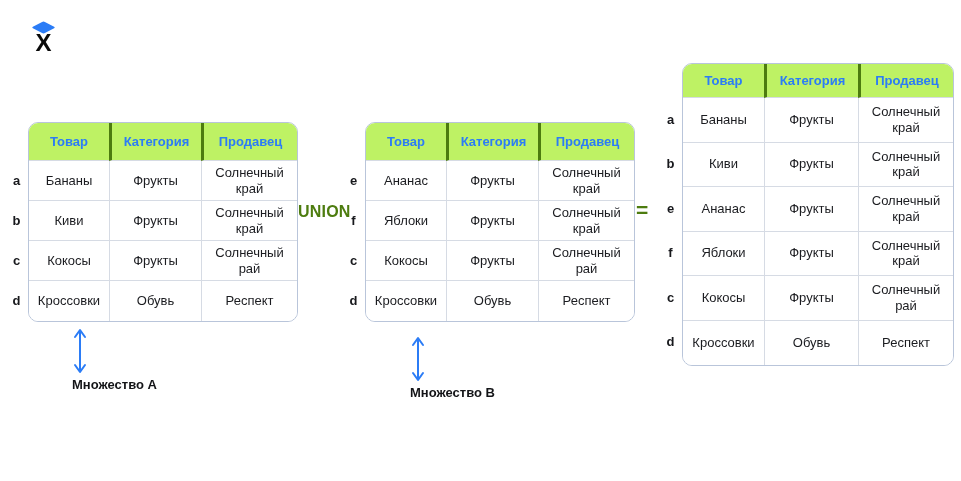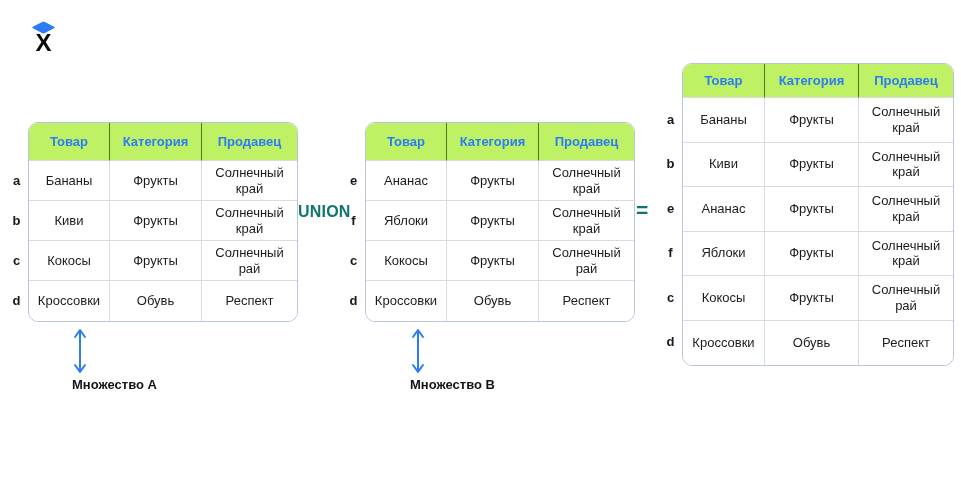--- a/index.html
+++ b/index.html
@@ -40,33 +40,33 @@
   .thead { display:grid; background:#bef264; }
   .tbody { display:grid; background:#ffffff; }
   .g-small .thead { grid-template-columns:80px 92px 96px; height:38px; }
   .g-small .tbody { grid-template-columns:80px 92px 96px; grid-auto-rows:40px; }
   .g-big .thead { grid-template-columns:81px 94px 95px; height:34px; }
   .g-big .tbody { grid-template-columns:81px 94px 95px; grid-auto-rows:44.5px; }
 
   .th {
     display:flex; align-items:center; justify-content:center;
     font-size:13px; font-weight:700; color:#2b7cf6;
-    border-bottom:1px solid #d6dbe4; border-left:1px solid #4d7c0f;
+    border-bottom:1px solid #d6dbe4; border-left:3px solid #4d7c0f;
   }
   .th:nth-child(3n+1) { border-left:none; }
   .td {
     display:flex; align-items:center; justify-content:center; text-align:center;
     font-size:13px; color:#1b1c20; line-height:1.2; padding:2px 3px;
     border-bottom:1px solid #d6dbe4; border-left:1px solid #d6dbe4;
   }
   .td:nth-child(3n+1) { border-left:none;text-align:center; }
   .tbody .td:nth-last-child(-n+3) { border-bottom:none; }
 
   
-  .operator { position:absolute; color:#0f766e; font-weight:800; }
+  .operator { position:absolute; color:#4d7c0f; font-weight:800; }
   .op-union { left:298px; top:203px; font-size:16px; letter-spacing:0.2px; }
   .op-equals { left:636px; top:198px; font-size:21px; }
 
   
   .caption-block {
     position:absolute; width:160px; display:flex; flex-direction:column; align-items:flex-start;
   }
   .arrow-svg { display:block; }
   .set-caption { margin-top:3px; font-size:13px; font-weight:700; color:#131417; white-space:nowrap; }
 </style>
@@ -187,21 +187,21 @@
 
   <div class="caption-block" style="left:72px; top:328px;">
     <svg class="arrow-svg" width="16" height="46" viewBox="0 0 16 46">
       <line x1="8" y1="4" x2="8" y2="42" stroke="#2b7cf6" stroke-width="2" stroke-linecap="round"></line>
       <polyline points="3,9 8,2 13,9" fill="none" stroke="#2b7cf6" stroke-width="2" stroke-linecap="round" stroke-linejoin="round"></polyline>
       <polyline points="3,37 8,44 13,37" fill="none" stroke="#2b7cf6" stroke-width="2" stroke-linecap="round" stroke-linejoin="round"></polyline>
     </svg>
     <div class="set-caption">Множество A</div>
   </div>
 
-  <div class="caption-block" style="left:410px; top:328px;">
+  <div class="caption-block" style="left:410px; top:336px;">
     <svg class="arrow-svg" width="16" height="46" viewBox="0 0 16 46">
       <line x1="8" y1="4" x2="8" y2="42" stroke="#2b7cf6" stroke-width="2" stroke-linecap="round"></line>
       <polyline points="3,9 8,2 13,9" fill="none" stroke="#2b7cf6" stroke-width="2" stroke-linecap="round" stroke-linejoin="round"></polyline>
       <polyline points="3,37 8,44 13,37" fill="none" stroke="#2b7cf6" stroke-width="2" stroke-linecap="round" stroke-linejoin="round"></polyline>
     </svg>
     <div class="set-caption">Множество B</div>
   </div>
 
 
 </div>

